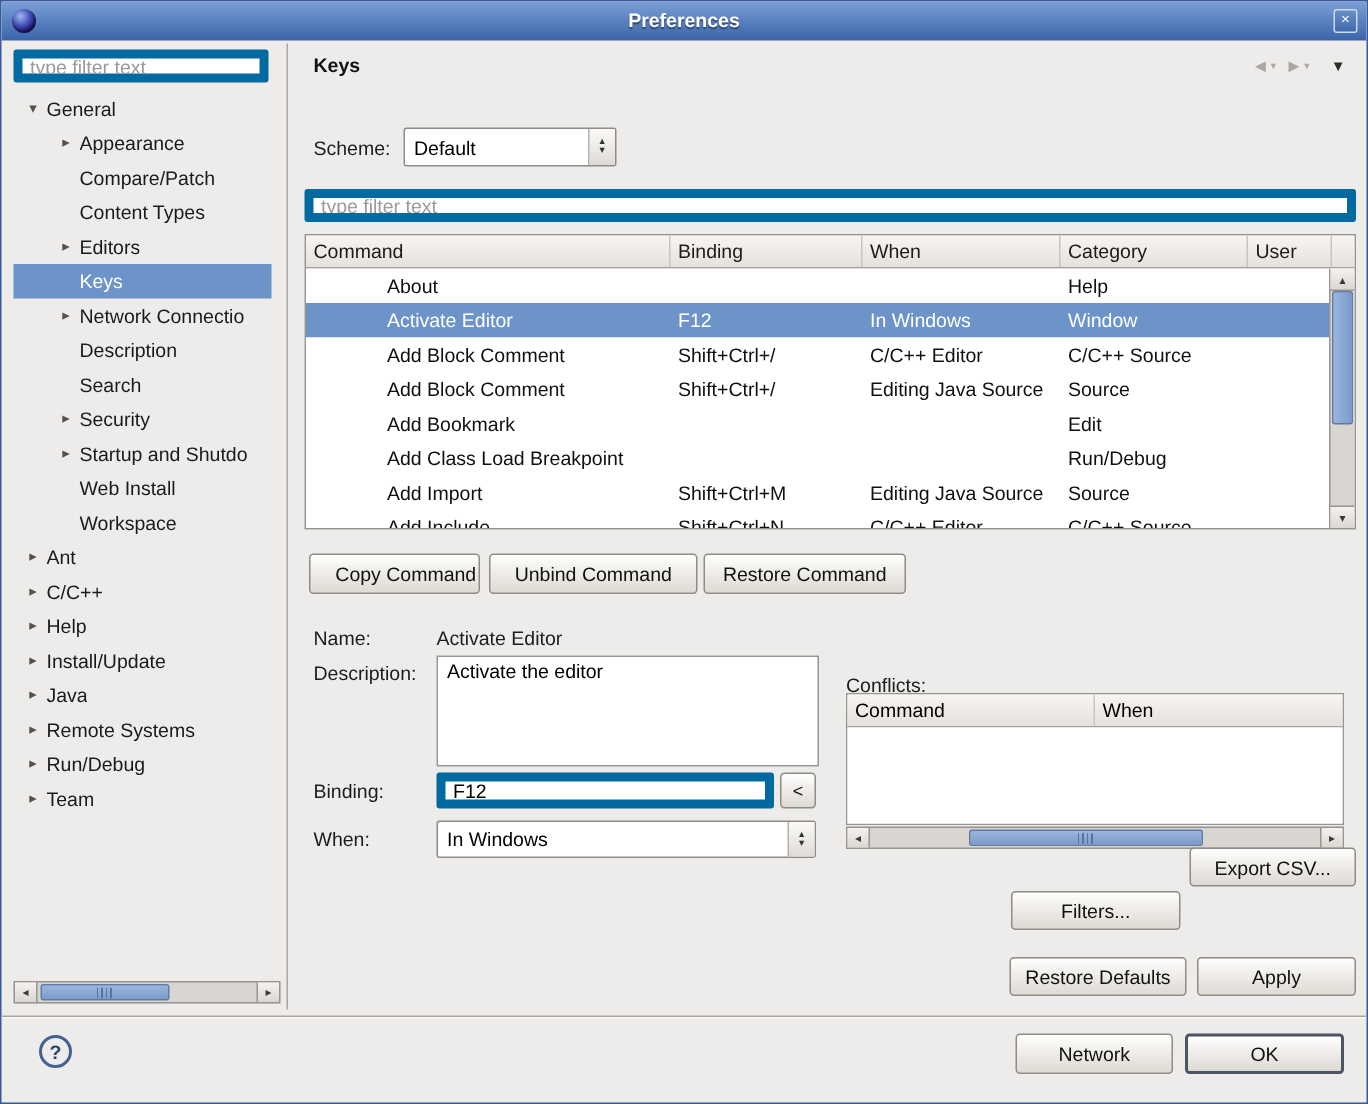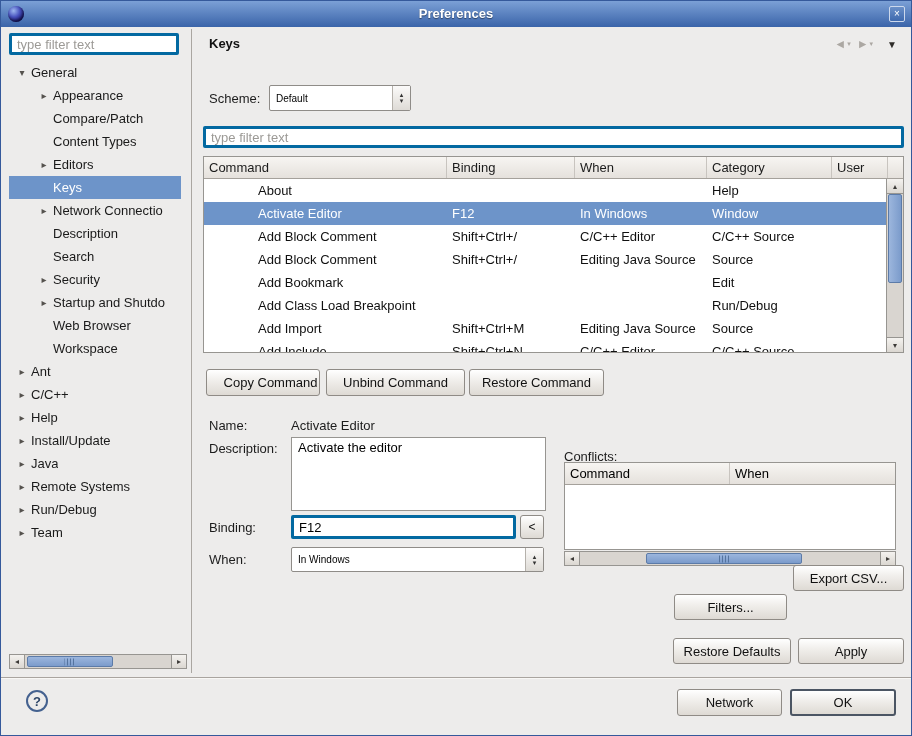--- a/index.html
+++ b/index.html
@@ -14,21 +14,21 @@
                font-weight:bold; font-size:13px; text-shadow:0 1px 1px rgba(0,0,0,.45); }
   .app-icon { position:absolute; left:7px; top:5px; width:16px; height:16px; border-radius:50%;
               background:radial-gradient(circle at 35% 30%, #9db7ef 0%, #4a55c0 40%, #1c1878 75%, #100b52 100%);
               box-shadow:inset -1px -2px 3px rgba(0,0,0,.5); }
   .close-btn { position:absolute; right:6px; top:5px; width:16px; height:16px; border:1px solid #ccd8ec;
                border-radius:2px; background:linear-gradient(#6b90c8,#3e69ae); color:#fff; font-size:10px;
                line-height:13px; text-align:center; cursor:default; }
 
   
   .sidebar { position:absolute; left:8px; top:32px; width:178px; }
-  .entry { border:3px solid #0369a1; border-radius:2px; background:#fff; font-size:13px; padding:0 5px; height:22px; }
+  .entry { border:6px solid #0369a1; border-radius:2px; background:#fff; font-size:13px; padding:0 5px; height:22px; }
   .entry::placeholder { color:#9c9a96; }
   .side-filter { width:170px; }
   .tree { margin-top:6px; }
   .titem { height:23px; display:flex; align-items:center; font-size:13px; color:#1a1a1a; cursor:default; width:172px; }
   .titem .exp { flex:0 0 18px; width:18px; text-align:center; font-size:10px; color:#55524e; }
   .titem.l0 { padding-left:4px; }
   .titem.l1 { padding-left:26px; }
   .titem .tlabel { white-space:nowrap; overflow:hidden; }
   .titem.sel { background:var(--selection,#6d94c9); color:#fff; }
   .sash { position:absolute; left:190px; top:28px; height:644px; width:1px; background:#aaa6a1; }
@@ -60,21 +60,21 @@
   .page-title { position:absolute; left:14px; top:7px; font-size:13px; font-weight:bold; color:#111; }
   .nav { position:absolute; top:8px; right:8px; display:flex; align-items:center; }
   .navgrp { display:flex; align-items:center; margin-left:6px; color:#aba7a2; }
   .navgrp .arr { font-size:12px; }
   .navgrp .caret { font-size:7px; margin-left:1px; }
   .viewmenu { margin-left:14px; color:#2e2c29; font-size:10px; }
   .lbl { position:absolute; font-size:13px; color:#1c1c1c; white-space:nowrap; }
   .val { position:absolute; font-size:13px; color:#1c1c1c; white-space:nowrap; }
 
   .combo { position:absolute; background:#fff; border:1px solid #8f8c88; border-radius:2px; display:flex; align-items:center; }
-  .combo .cval { flex:1; padding:0 6px; font-size:10px; white-space:nowrap; overflow:hidden; }
+  .combo .cval { flex:1; padding:0 6px; font-size:13px; white-space:nowrap; overflow:hidden; }
   .combo .cstep { flex:0 0 18px; align-self:stretch; border-left:1px solid #b5b1ab;
                   background:linear-gradient(#fbfaf9,#dedbd6); display:flex; flex-direction:column;
                   align-items:center; justify-content:center; font-size:7px; line-height:6px; color:#333; }
   .scheme-combo { left:74px; top:56px; width:142px; height:26px; }
   .when-combo { left:96px; top:518px; width:253px; height:25px; }
 
   .main-filter { position:absolute; left:8px; top:97px; width:701px; }
 
   
   .ktable { position:absolute; left:8px; top:127px; width:701px; height:197px; border:1px solid #979591;
@@ -178,21 +178,21 @@
       <div class="titem l1">
           <span class="exp">▸</span>
           <span class="tlabel">Security</span>
         </div>
       <div class="titem l1">
           <span class="exp">▸</span>
           <span class="tlabel">Startup and Shutdo</span>
         </div>
       <div class="titem l1">
           <span class="exp"></span>
-          <span class="tlabel">Web Browser</span>
+          <span class="tlabel">Web Install</span>
         </div>
       <div class="titem l1">
           <span class="exp"></span>
           <span class="tlabel">Workspace</span>
         </div>
       <div class="titem l0">
           <span class="exp">▸</span>
           <span class="tlabel">Ant</span>
         </div>
       <div class="titem l0">

